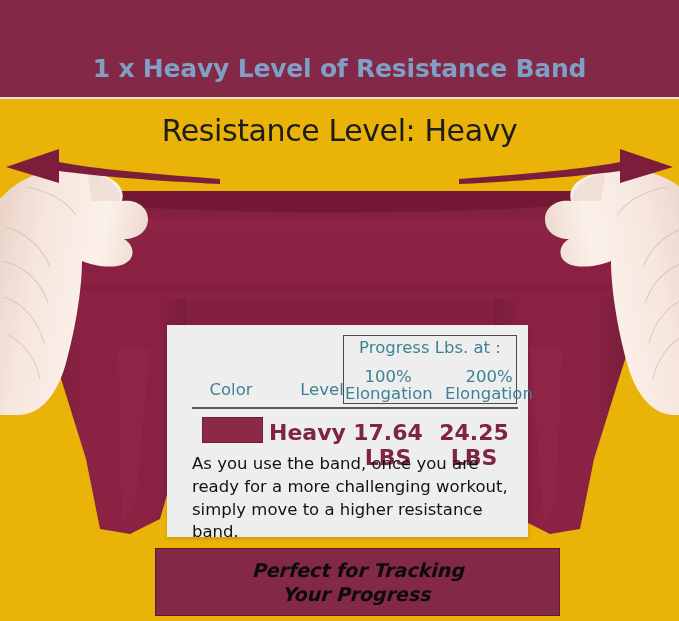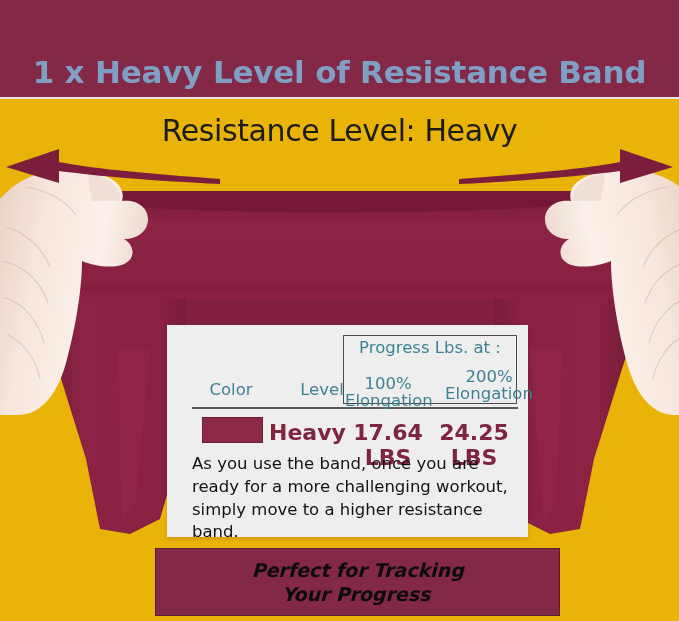--- a/index.html
+++ b/index.html
@@ -23,21 +23,21 @@
   #header-title-main {
     position: absolute; left: 0; top: 14px; width: 679px;
     text-align: center;
     font-size: 30px; font-weight: 400; color: #111111;
     letter-spacing: -0.3px;
     font-family: "DejaVu Sans", sans-serif;
   }
   #header-title-sub {
     position: absolute; left: 0; top: 54px; width: 679px;
     text-align: center;
-    font-size: 31px; font-weight: 700; color: #7fa0c4;
+    font-size: 25px; font-weight: 700; color: #7fa0c4;
     letter-spacing: -0.2px;
     font-family: "DejaVu Sans", sans-serif;
   }
 
   
   #photo-stage {
     position: absolute; left: 0; top: 99px;
     width: 679px; height: 522px;
     background: #eab308;
     overflow: hidden;
@@ -81,21 +81,21 @@
   }
   #estimated-header-box {
     position: absolute; left: 176px; top: 10px;
     width: 174px; height: 69px;
     border: 1.5px solid #4a4a4a;
   }
   #estimated-header-label {
     position: absolute; left: 176px; top: 15px; width: 174px;
     z-index: 2;
   }
-  #col-head-100 { position: absolute; left: 178px; top: 44px; width: 86px; z-index: 2; margin-top: 7px; }
+  #col-head-100 { position: absolute; left: 178px; top: 44px; width: 86px; z-index: 2; }
   #col-head-200 { position: absolute; left: 262px; top: 44px; width: 88px; z-index: 2; margin-left: 16px; }
   #col-head-color { position: absolute; left: 28px; top: 57px; width: 72px; }
   #col-head-level { position: absolute; left: 120px; top: 57px; width: 70px; }
 
   #table-divider {
     position: absolute; left: 25px; top: 82px;
     width: 326px; height: 1.5px; background: #5a5a5a;
   }
 
   .row-cell-text {

